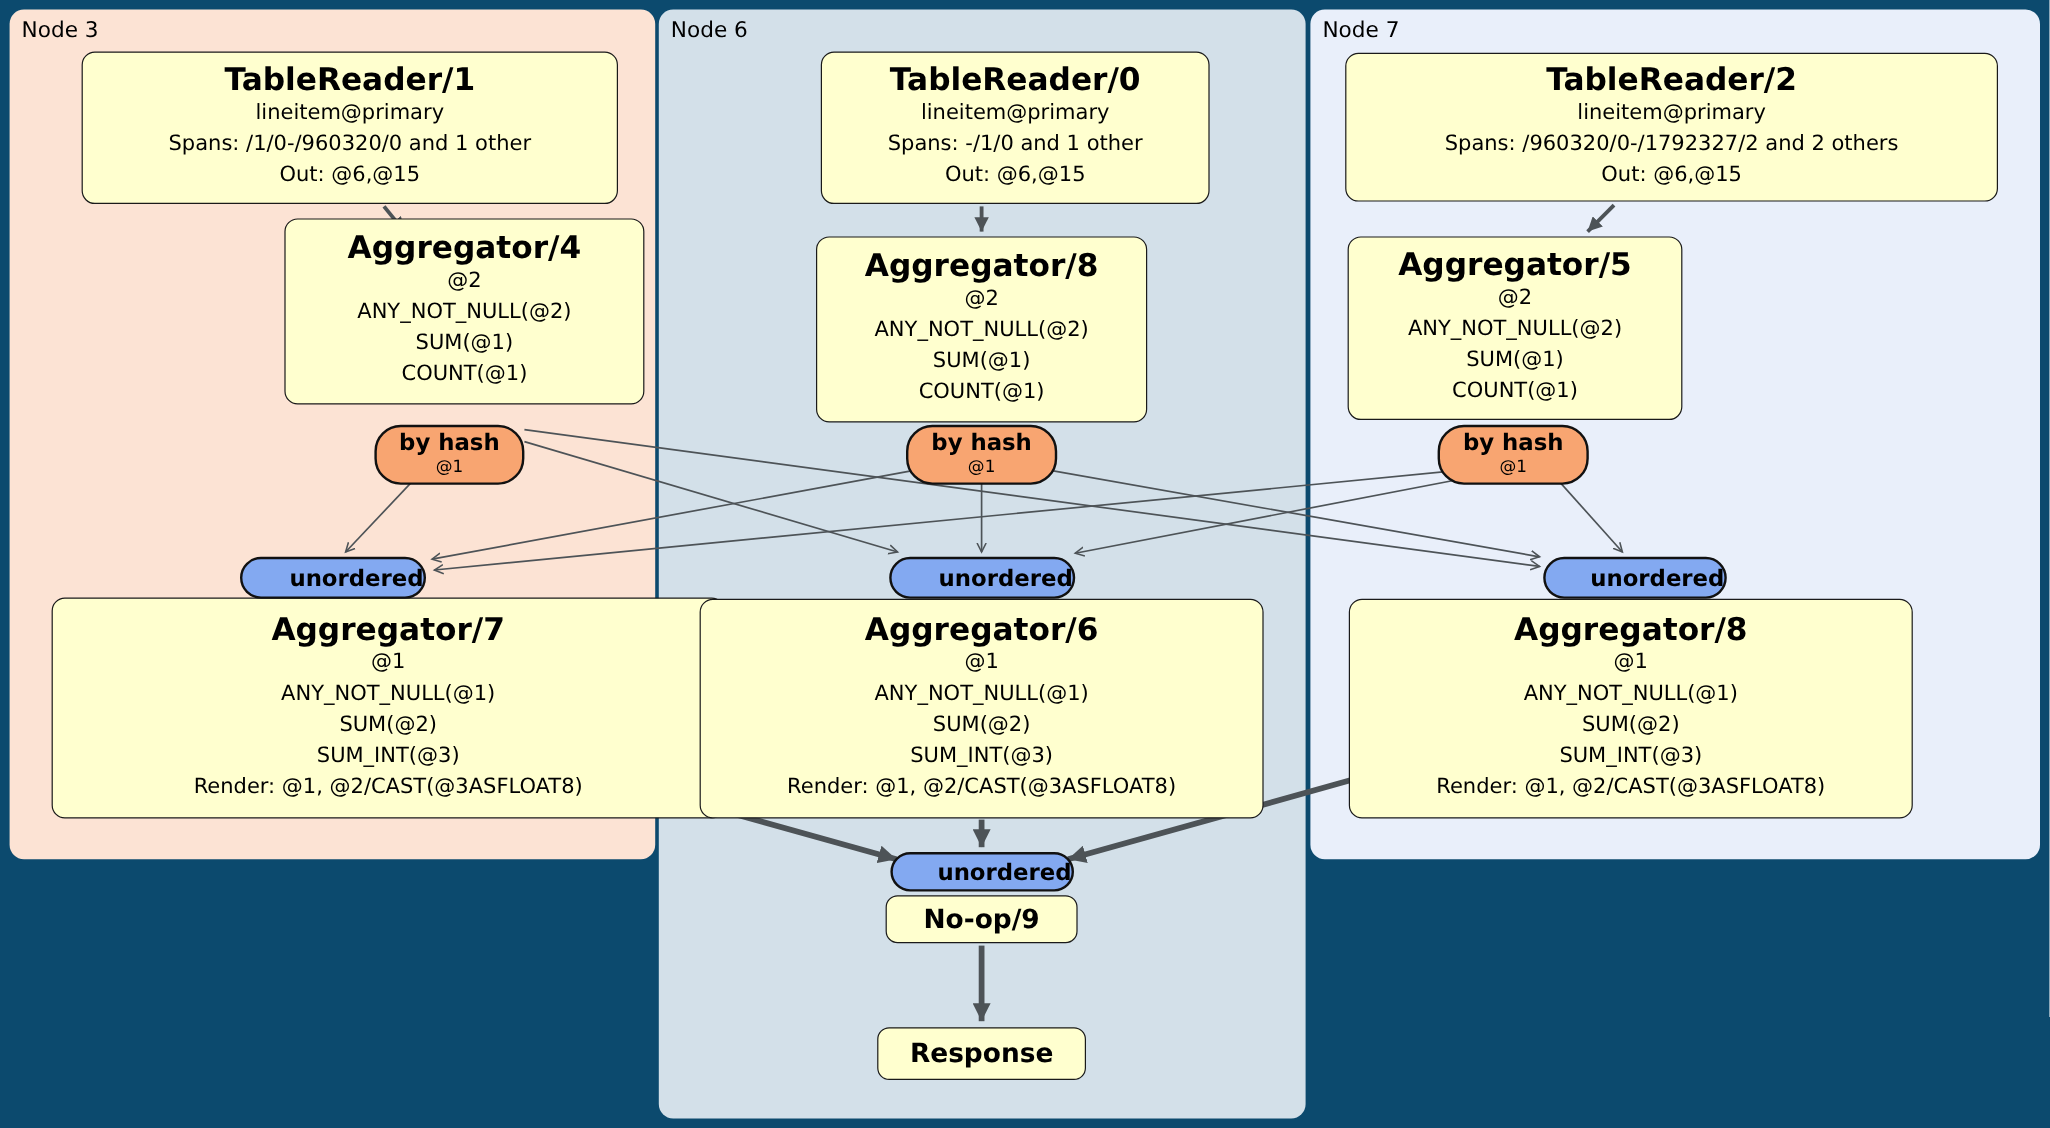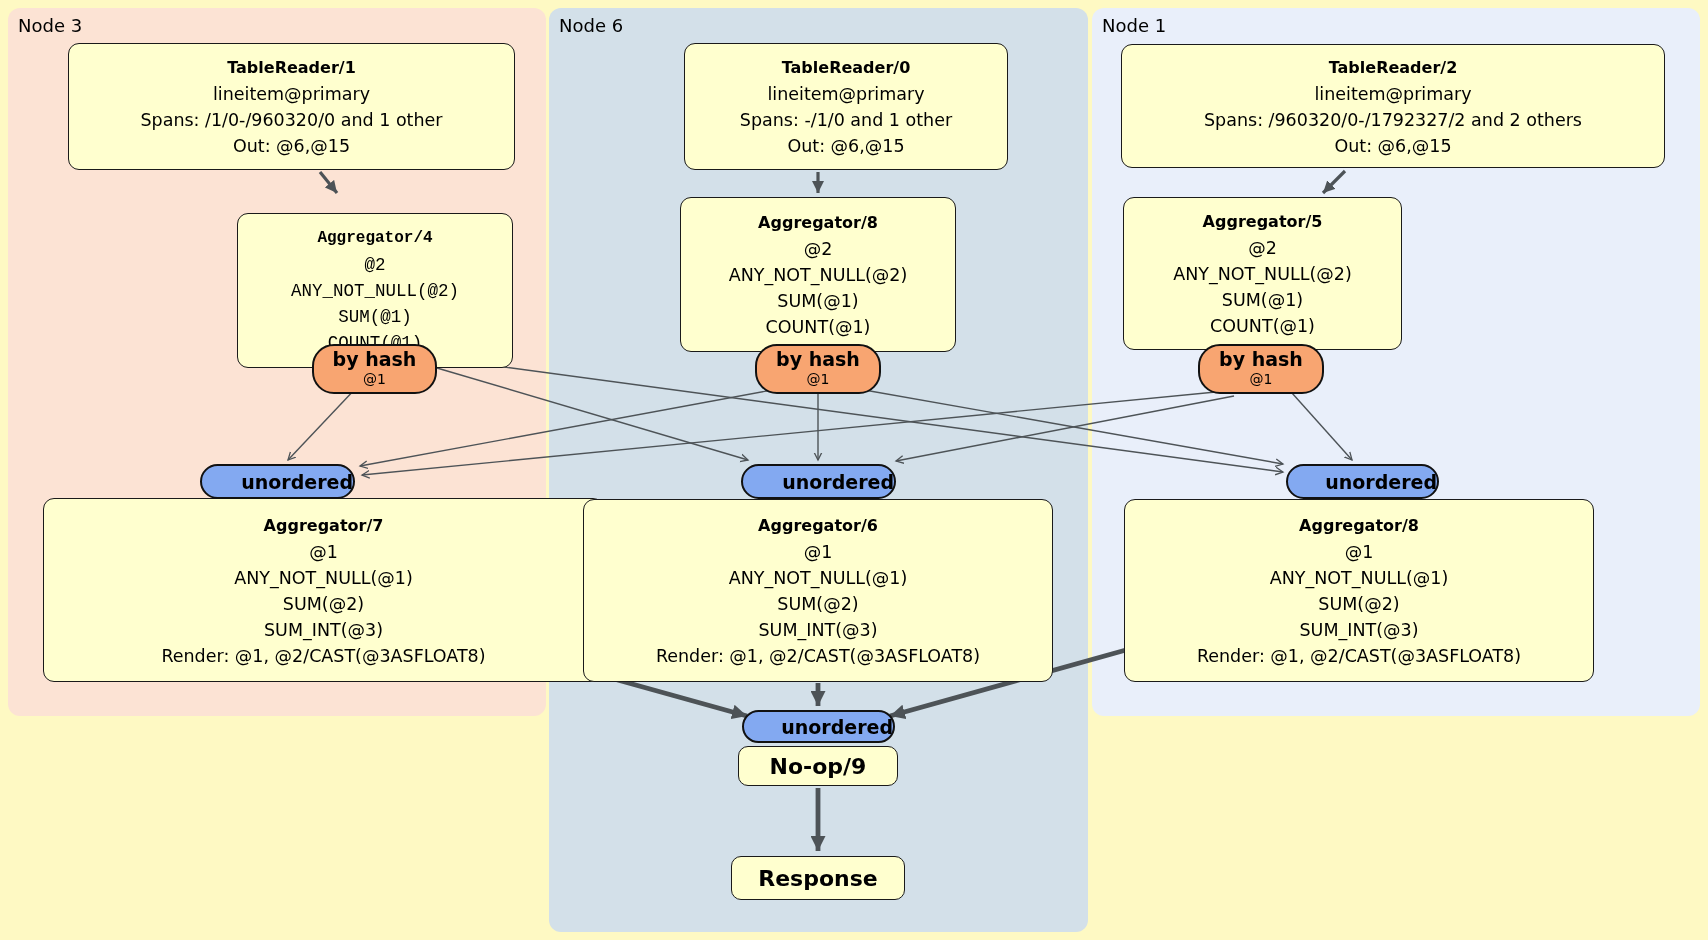--- a/index.html
+++ b/index.html
@@ -1,32 +1,32 @@
 <!DOCTYPE html>
 <html><head>
 <meta charset="utf-8">
 <style>
   html,body { margin:0; padding:0; background:#ffffff; }
   .canvas {
-    position:relative; width:1708px; height:940px; background:#fef9c3;
+    position:relative; width:1708px; height:940px; background:#0c4a6e;
     font-family:"DejaVu Sans","Liberation Sans",sans-serif; overflow:hidden; color:#000;
   }
   .region { position:absolute; border-radius:12px; z-index:1; }
   .region-label { font-size:18px; line-height:22px; padding:7px 0 0 10px; color:#000; }
   svg.edges { position:absolute; left:0; top:0; z-index:2; }
   .box {
     position:absolute; background:#ffffcf; border:1.7px solid #1a1a1a; border-radius:11px;
     display:flex; flex-direction:column; justify-content:center; align-items:center;
     text-align:center; z-index:3; box-sizing:border-box; padding:4px 6px;
   }
-  .box-title { font-weight:bold; font-size:16px; line-height:27px; white-space:nowrap; }
+  .box-title { font-weight:bold; font-size:26px; line-height:27px; white-space:nowrap; }
   .box-line  { font-size:17.5px; line-height:26px; white-space:nowrap; }
   .router {
     position:absolute; background:#f8a571; border:2px solid #111; border-radius:22px;
-    z-index:4; text-align:center; box-sizing:border-box; padding-top:2px;
+    z-index:4; text-align:center; box-sizing:border-box; padding-top:2px;margin-top:10px;
   }
   .router-label { font-weight:bold; font-size:19px; line-height:23px; }
   .router-sub   { font-size:14px; line-height:17px; }
   .sync {
     position:absolute; background:#83a9f1; border:2px solid #111; border-radius:18px;
     z-index:4; display:flex; align-items:center; justify-content:flex-end;
     font-weight:bold; font-size:19px; box-sizing:border-box;
   }
   .terminal { border-radius:10px; }
   .terminal .box-title { font-size:22px; }
@@ -36,21 +36,21 @@
 
 <div class="canvas">
 
   <div class="region" style="left:8px; top:8px; width:538px; height:708px; background:#fce3d4;">
     <div class="region-label">Node 3</div>
   </div>
   <div class="region" style="left:549px; top:8px; width:539px; height:924px; background:#d3e0e9;">
     <div class="region-label">Node 6</div>
   </div>
   <div class="region" style="left:1092px; top:8px; width:608px; height:708px; background:#e9effa;">
-    <div class="region-label">Node 1</div>
+    <div class="region-label">Node 7</div>
   </div>
 
   <svg class="edges" id="edge-layer" width="1708" height="940" viewBox="0 0 1708 940">
     <defs>
       <marker id="mthin" markerUnits="userSpaceOnUse" markerWidth="12" markerHeight="12" refX="7.5" refY="5" orient="auto">
         <path d="M0,1.2 L7.5,5 L0,8.8" fill="none" stroke="#4d5357" stroke-width="1.3"></path>
       </marker>
       <marker id="mmed" markerUnits="userSpaceOnUse" markerWidth="14" markerHeight="12" refX="12" refY="6" orient="auto">
         <path d="M0,0 L12,6 L0,12 Z" fill="#4d5357"></path>
       </marker>
@@ -75,21 +75,21 @@
       <line x1="1126" y1="650" x2="890" y2="716" stroke="#4d5357" stroke-width="4.8" marker-end="url(#mthick)"></line>
       <line x1="818" y1="788" x2="818" y2="851" stroke="#4d5357" stroke-width="4.8" marker-end="url(#mthick)"></line>
     </svg>
 
   <div class="box" style="left:68px; top:43px; width:447px; height:127px;">
     <div class="box-title">TableReader/1</div>
     <div class="box-line">lineitem@primary</div>
     <div class="box-line">Spans: /1/0-/960320/0 and 1 other</div>
     <div class="box-line">Out: @6,@15</div>
   </div>
-  <div class="box" style="left:237px; top:213px; width:276px; height:155px;font-family:Liberation Mono, monospace;">
+  <div class="box" style="left:237px; top:182px; width:300px; height:155px;">
     <div class="box-title">Aggregator/4</div>
     <div class="box-line">@2</div>
     <div class="box-line">ANY_NOT_NULL(@2)</div>
     <div class="box-line">SUM(@1)</div>
     <div class="box-line">COUNT(@1)</div>
   </div>
   <div class="router" style="left:312px; top:344px; width:125px; height:50px;">
     <div class="router-label">by hash</div>
     <div class="router-sub">@1</div>
   </div>

